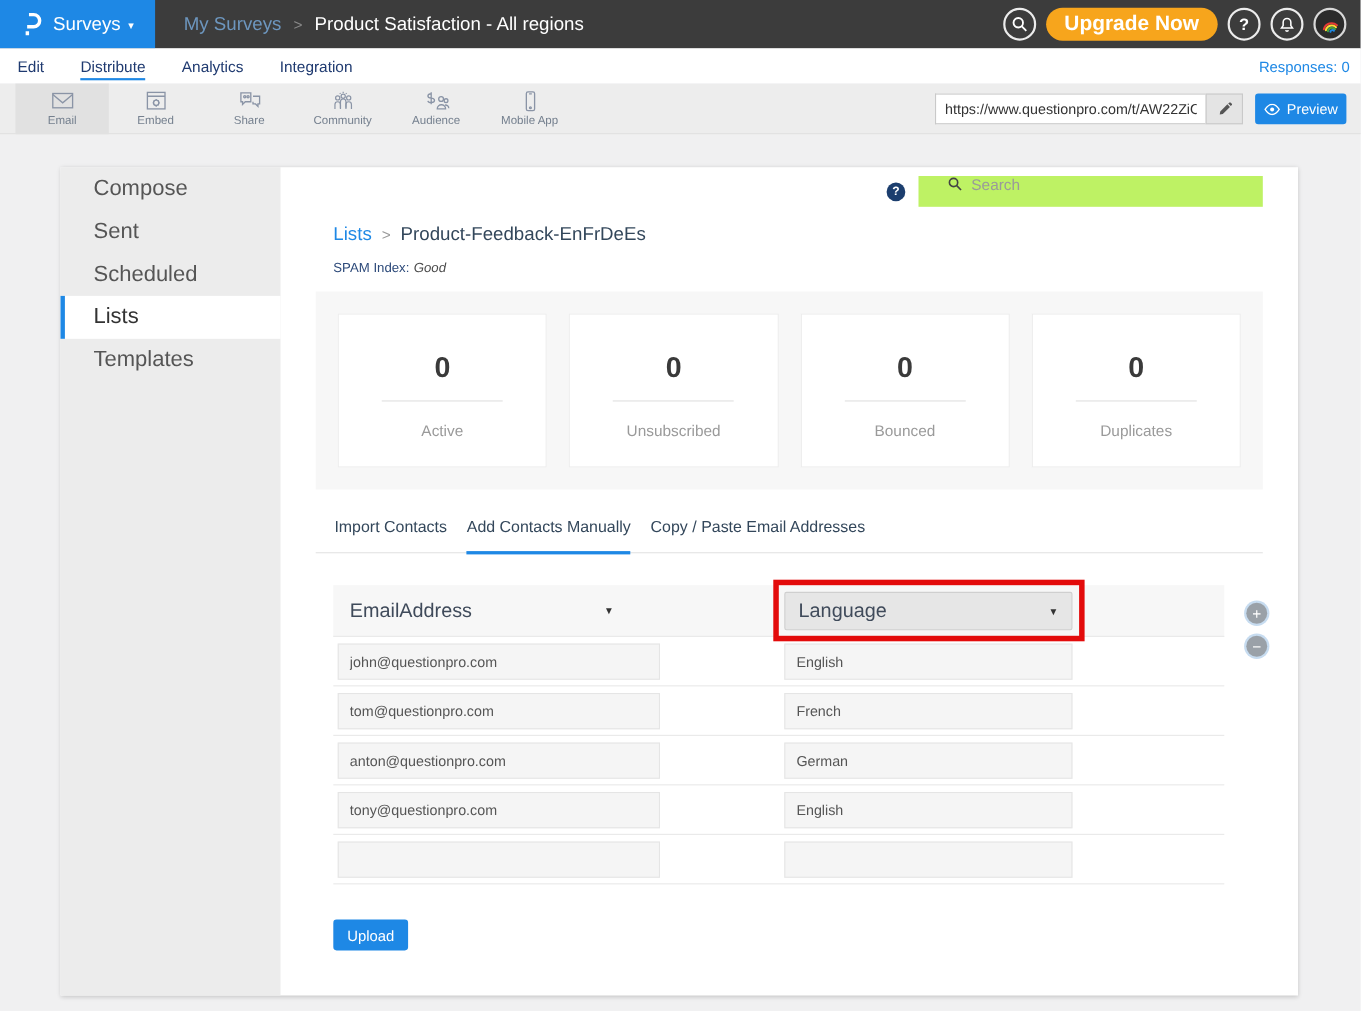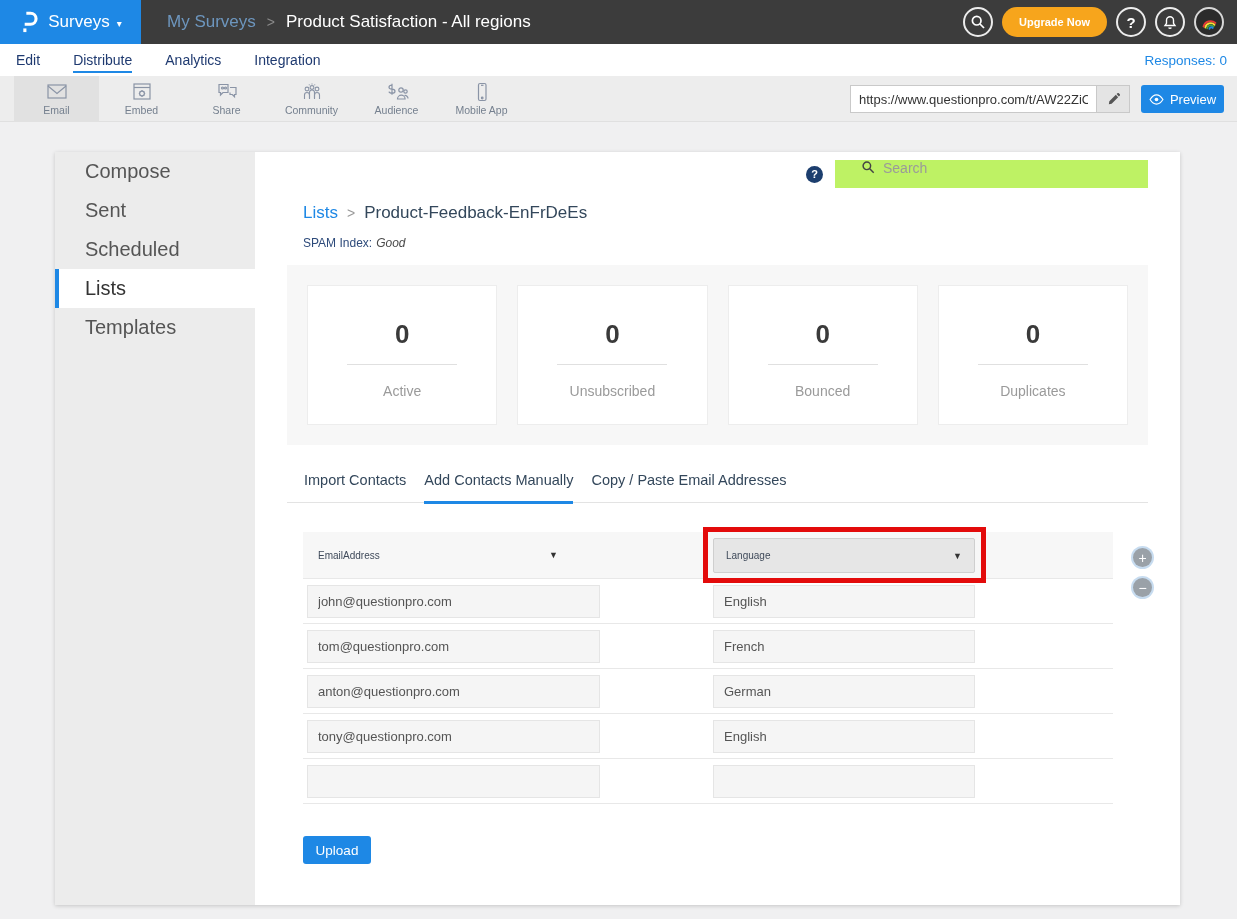--- a/index.html
+++ b/index.html
@@ -17,21 +17,21 @@
   .logo-area { width:141px; height:44px; background:#1e88e5; display:flex; align-items:center; justify-content:center; gap:7px; cursor:pointer; }
   .logo-area .brand { color:#fff; font-size:17px; font-weight:500; }
   .logo-area .caret { color:#fff; font-size:10px; margin-top:2px; }
   .top-breadcrumb { display:flex; align-items:center; gap:11px; margin-left:26px; font-size:17px; }
   .tb-parent { color:#6d96be; }
   .tb-sep { color:#8a8a8a; font-size:14px; }
   .tb-title { color:#ffffff; }
   .top-right { margin-left:auto; display:flex; align-items:center; gap:9px; margin-right:13px; }
   .circle-icon { width:30px; height:30px; border:2px solid #ececec; border-radius:50%; display:flex; align-items:center; justify-content:center; color:#fff; cursor:pointer; }
   .circle-icon.help-q { font-size:15px; font-weight:bold; }
-  .upgrade-btn { height:30px; border:none; border-radius:15px; background:#f7a51c; color:#fff; font-size:11px; font-weight:bold; padding:0 17px; font-family:inherit; cursor:pointer; }
+  .upgrade-btn { height:30px; border:none; border-radius:15px; background:#f7a51c; color:#fff; font-size:19px; font-weight:bold; padding:0 17px; font-family:inherit; cursor:pointer; }
   .avatar { width:30px; height:30px; border:2px solid #d8d8d8; border-radius:50%; background:#2b2b2b; display:flex; align-items:center; justify-content:center; overflow:hidden; cursor:pointer; }
 
   
   .subnav { position:absolute; left:0; top:44px; width:1237px; height:32px; background:#fff; display:flex; align-items:center; font-size:14px; }
   .subnav .nav-item { color:#1f3a70; cursor:pointer; margin-left:33px; }
   .subnav .nav-item:first-child { margin-left:16px; }
   .subnav .nav-item.active span { border-bottom:2px solid #1e88e5; padding-bottom:3px; }
   .responses { margin-left:auto; margin-right:10px; color:#1e88e5; font-size:13.5px; }
 
   
@@ -73,21 +73,21 @@
   .stat-div { width:110px; height:1px; background:#e0e0e0; margin:14px 0 18px; }
   .stat-lbl { font-size:14px; color:#9a9a9a; }
 
   .tabs-row { margin-top:27px; border-bottom:1px solid #e3e3e3; display:flex; gap:18px; padding-left:17px; }
   .tab { font-size:14.5px; color:#33475b; padding-bottom:13px; cursor:pointer; }
   .tab.active { border-bottom:3px solid #1e88e5; margin-bottom:-2px; }
 
   .grid { margin:29px 0 0 16px; width:810px; position:relative; }
   .head-row { height:47px; background:#f7f7f7; position:relative; display:flex; align-items:center; border-bottom:1px solid #e8e8e8; }
   .email-dd { margin-left:15px; width:240px; display:flex; justify-content:space-between; align-items:center; cursor:pointer; }
-  .dd-label { font-size:10px; color:#3f4a5a; }
+  .dd-label { font-size:18px; color:#3f4a5a; }
   .dd-caret { font-size:9px; color:#333; }
   .red-frame { position:absolute; left:400px; top:-5px; width:283px; height:56px; border:5px solid #e30b0b; pointer-events:none; }
   .lang-dd { position:absolute; left:410px; top:6px; width:262px; height:35px; background:#e6e6e6; border:1px solid #cfcfcf; border-radius:2px; display:flex; justify-content:space-between; align-items:center; padding:0 12px; cursor:pointer; }
   .data-row { height:45px; border-bottom:1px solid #e8e8e8; position:relative; display:flex; align-items:center; }
   .cell-input { height:33px; background:#f5f5f5; border:1px solid #e5e5e5; font-size:13px; color:#555; padding:0 10px; font-family:inherit; }
   .cell-input.email { margin-left:4px; width:293px; }
   .cell-input.lang { position:absolute; left:410px; width:262px; }
 
   .upload-btn { margin:32px 0 0 16px; width:68px; height:28px; background:#1e88e5; border:none; border-radius:3px; color:#fff; font-size:13.5px; font-family:inherit; display:flex; align-items:center; justify-content:center; cursor:pointer; }
 

